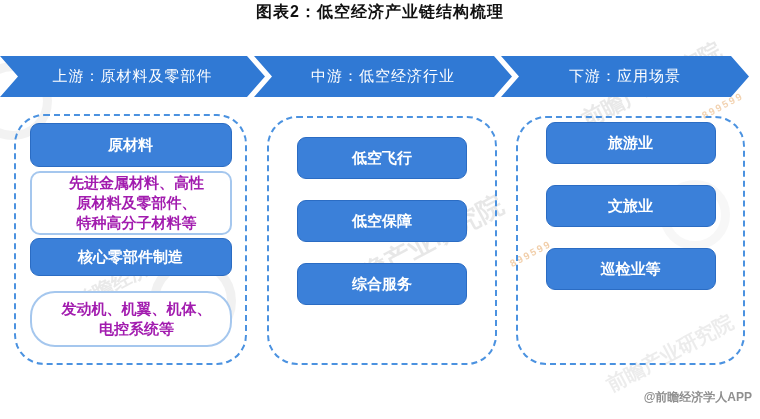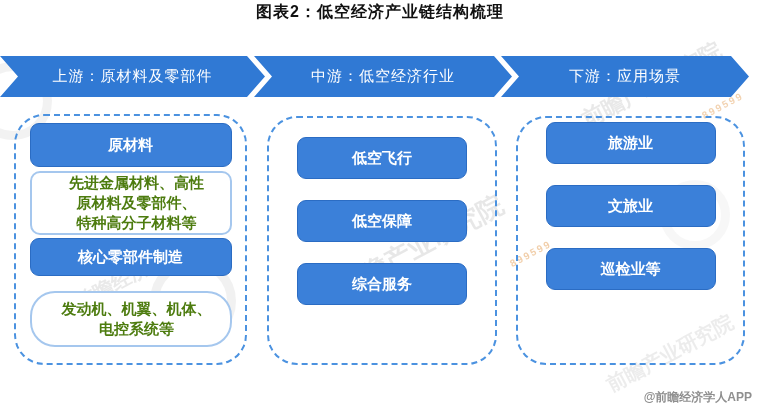--- a/index.html
+++ b/index.html
@@ -37,21 +37,21 @@
   .col { position:absolute; border:2px dashed #4b92e0; border-radius:30px;
          display:flex; flex-direction:column; align-items:center; background:transparent; }
   .col-upstream   { left:14px;  top:114px; width:233px; height:251px; }
   .col-midstream  { left:267px; top:116px; width:230px; height:249px; }
   .col-downstream { left:516px; top:116px; width:229px; height:249px; }
 
   
   .box { display:flex; flex-direction:column; align-items:center; justify-content:center;
          font-weight:bold; font-size:15px; }
   .box-solid { background:#3b80d9; border:1px solid #2b6cc3; border-radius:9px; color:#ffffff; }
-  .box-outline { background:#ffffff; border:2px solid #a5c7ee; border-radius:10px; color:#4d7c0f; line-height:20px;padding-left:12px; }
+  .box-outline { background:#ffffff; border:2px solid #a5c7ee; border-radius:10px; color:#a21caf; line-height:20px;padding-left:12px; }
 
   .col-upstream .box { width:202px; }
   .u-box1 { height:44px; margin-top:7px; }
   .u-box2 { height:64px; margin-top:4px; }
   .u-box3 { height:38px; margin-top:3px; }
   .u-box4 { height:56px; margin-top:15px;border-radius:25px; }
 
   .col-midstream .box, .col-downstream .box { width:170px; height:42px; }
   .m-box1 { margin-top:4px; }
   .m-box2 { margin-top:19px; }

